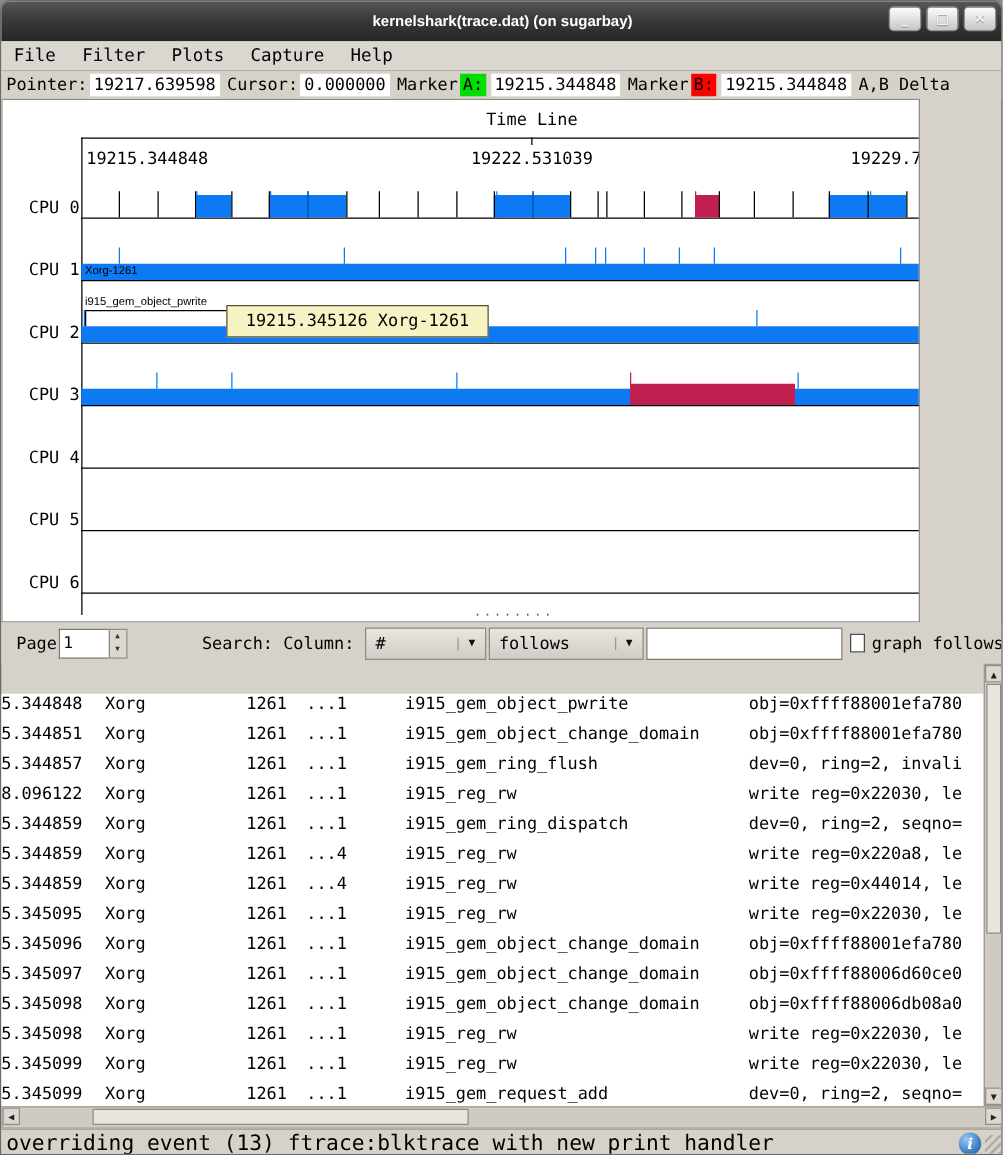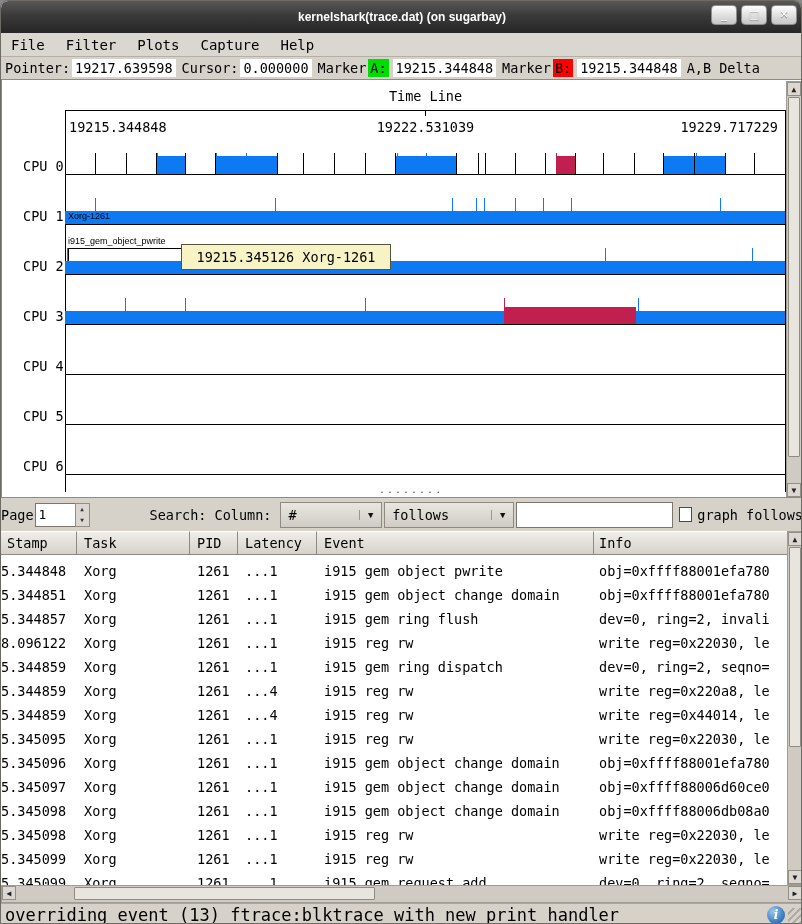--- a/index.html
+++ b/index.html
@@ -24,21 +24,21 @@
 
   
   .pointerbar { position:absolute; left:0; top:56px; width:802px; height:22px; background:#d6d2ca;
     display:flex; align-items:center; white-space:nowrap; overflow:hidden; padding-left:2px; font-size:13.5px; }
   .pb-label { padding:0 2px; }
   .pb-value { background:#fff; padding:1px 3px; margin-right:4px; }
   .pb-key-a { background:#00dd00; padding:1px 2px; }
   .pb-key-b { background:#ff0000; padding:1px 2px; }
 
   
-  .graph-panel { position:absolute; left:0; top:78px; width:802px; height:419px; background:#fff;
+  .graph-panel { position:absolute; left:0; top:78px; width:735px; height:419px; background:#fff;
     border:1px solid #8e8a84; overflow:hidden;padding-left:26px; }
   .tl-title { position:absolute; left:63px; width:721px; top:8px; text-align:center; font-size:13.5px; }
   .tl-axis { position:absolute; left:63px; width:721px; top:30px; border-top:1px solid #000; }
   .tl-center-tick { position:absolute; left:423px; top:30px; width:1px; height:6px; background:#000; }
   .tl-vline { position:absolute; top:30px; width:1px; height:382px; background:#000; }
   .tl-labels { position:absolute; left:63px; width:721px; top:39px; height:16px; font-size:13.5px; }
   .tl-lab-left { position:absolute; left:4px; }
   .tl-lab-center { position:absolute; left:0; width:100%; text-align:center; }
   .tl-lab-right { position:absolute; right:8px; }
 
@@ -80,21 +80,21 @@
   .combo-arrow { width:22px; border-left:1px solid #9b978f; text-align:center; font-size:9px; color:#111; }
   .search-entry { width:157px; height:26px; border:1px solid #7a766e; background:#fff;
     font:13px "DejaVu Sans Mono", monospace; padding-left:4px; }
   .gcheck { width:15px; height:15px; background:#fff; border:1px solid #4a4a4a; margin-left:6px; }
 
   
   .thead { position:absolute; left:0; top:530px; width:786px; height:24px; display:flex; }
   .th { background:linear-gradient(#f0eee9,#d6d2cb); border-right:1px solid #8e8a82; border-bottom:1px solid #8e8a82;
     border-top:1px solid #fff; padding:3px 0 0 6px; font-size:13.5px; overflow:hidden; white-space:nowrap; }
   .tbody { position:absolute; left:0; top:554px; width:786px; height:330px; background:#fff; overflow:hidden; }
-  .trow { display:flex; height:24px; align-items:flex-end; }
+  .trow { display:flex; height:24px; align-items:flex-start; }
   .td { overflow:hidden; white-space:nowrap; font-size:13.5px; }
   .c0 { width:76px; }
   .c1 { width:113px; padding-left:7px; }
   .c2 { width:48px; padding-left:7px; }
   .c3 { width:79px; padding-left:7px; }
   .c4 { width:277px; padding-left:7px; }
   .c5 { width:193px; padding-left:5px; }
 
   
   .statusbar { position:absolute; left:0; top:902px; width:802px; height:22px; background:#d6d2ca;
@@ -266,21 +266,21 @@
     <div class="vscroll" style="left:784px; top:1px; height:417px">
       <div class="sb-btn" style="left:0; top:0">▲</div>
       <div class="sb-thumb" style="left:1px; top:15px; width:12px; height:360px"></div>
       <div class="sb-btn" style="left:0; bottom:0">▼</div>
     </div>
   </div>
 
   <div class="splitter-dots">········</div>
 
   <div class="searchbar">
-    <span class="sb-label" style="margin-left:0">Page</span>
+    <span class="sb-label" style="margin-left:12px">Page</span>
     <span class="spinbox">
       <input class="spin-entry" value="1" style="">
       <span class="spin-btns">
           <span>▲</span>
           <span>▼</span>
         </span>
     </span>
     <span class="sb-label" style="margin-left:60px">Search: Column:</span>
     <span class="combo" style="margin-left:9px; width:118px">
       <span class="combo-text">#</span>
@@ -288,28 +288,20 @@
     </span>
     <span class="combo" style="margin-left:2px; width:151px">
       <span class="combo-text">follows</span>
       <span class="combo-arrow">▼</span>
     </span>
     <input class="search-entry" style="margin-left: 2px;" value="">
     <span class="gcheck"></span>
     <span class="sb-label" style="margin-left:5px">graph follows</span>
   </div>
 
-  <div class="thead">
-    <div class="th c0">Stamp</div>
-    <div class="th c1">Task</div>
-    <div class="th c2">PID</div>
-    <div class="th c3">Latency</div>
-    <div class="th c4">Event</div>
-    <div class="th c5" style="border-right:none">Info</div>
-  </div>
 
   <div class="tbody" id="event-tbody">
       <div class="trow">
         <div class="td c0">5.344848</div>
         <div class="td c1">Xorg</div>
         <div class="td c2">1261</div>
         <div class="td c3">...1</div>
         <div class="td c4">i915_gem_object_pwrite</div>
         <div class="td c5">obj=0xffff88001efa780</div>
       </div>

